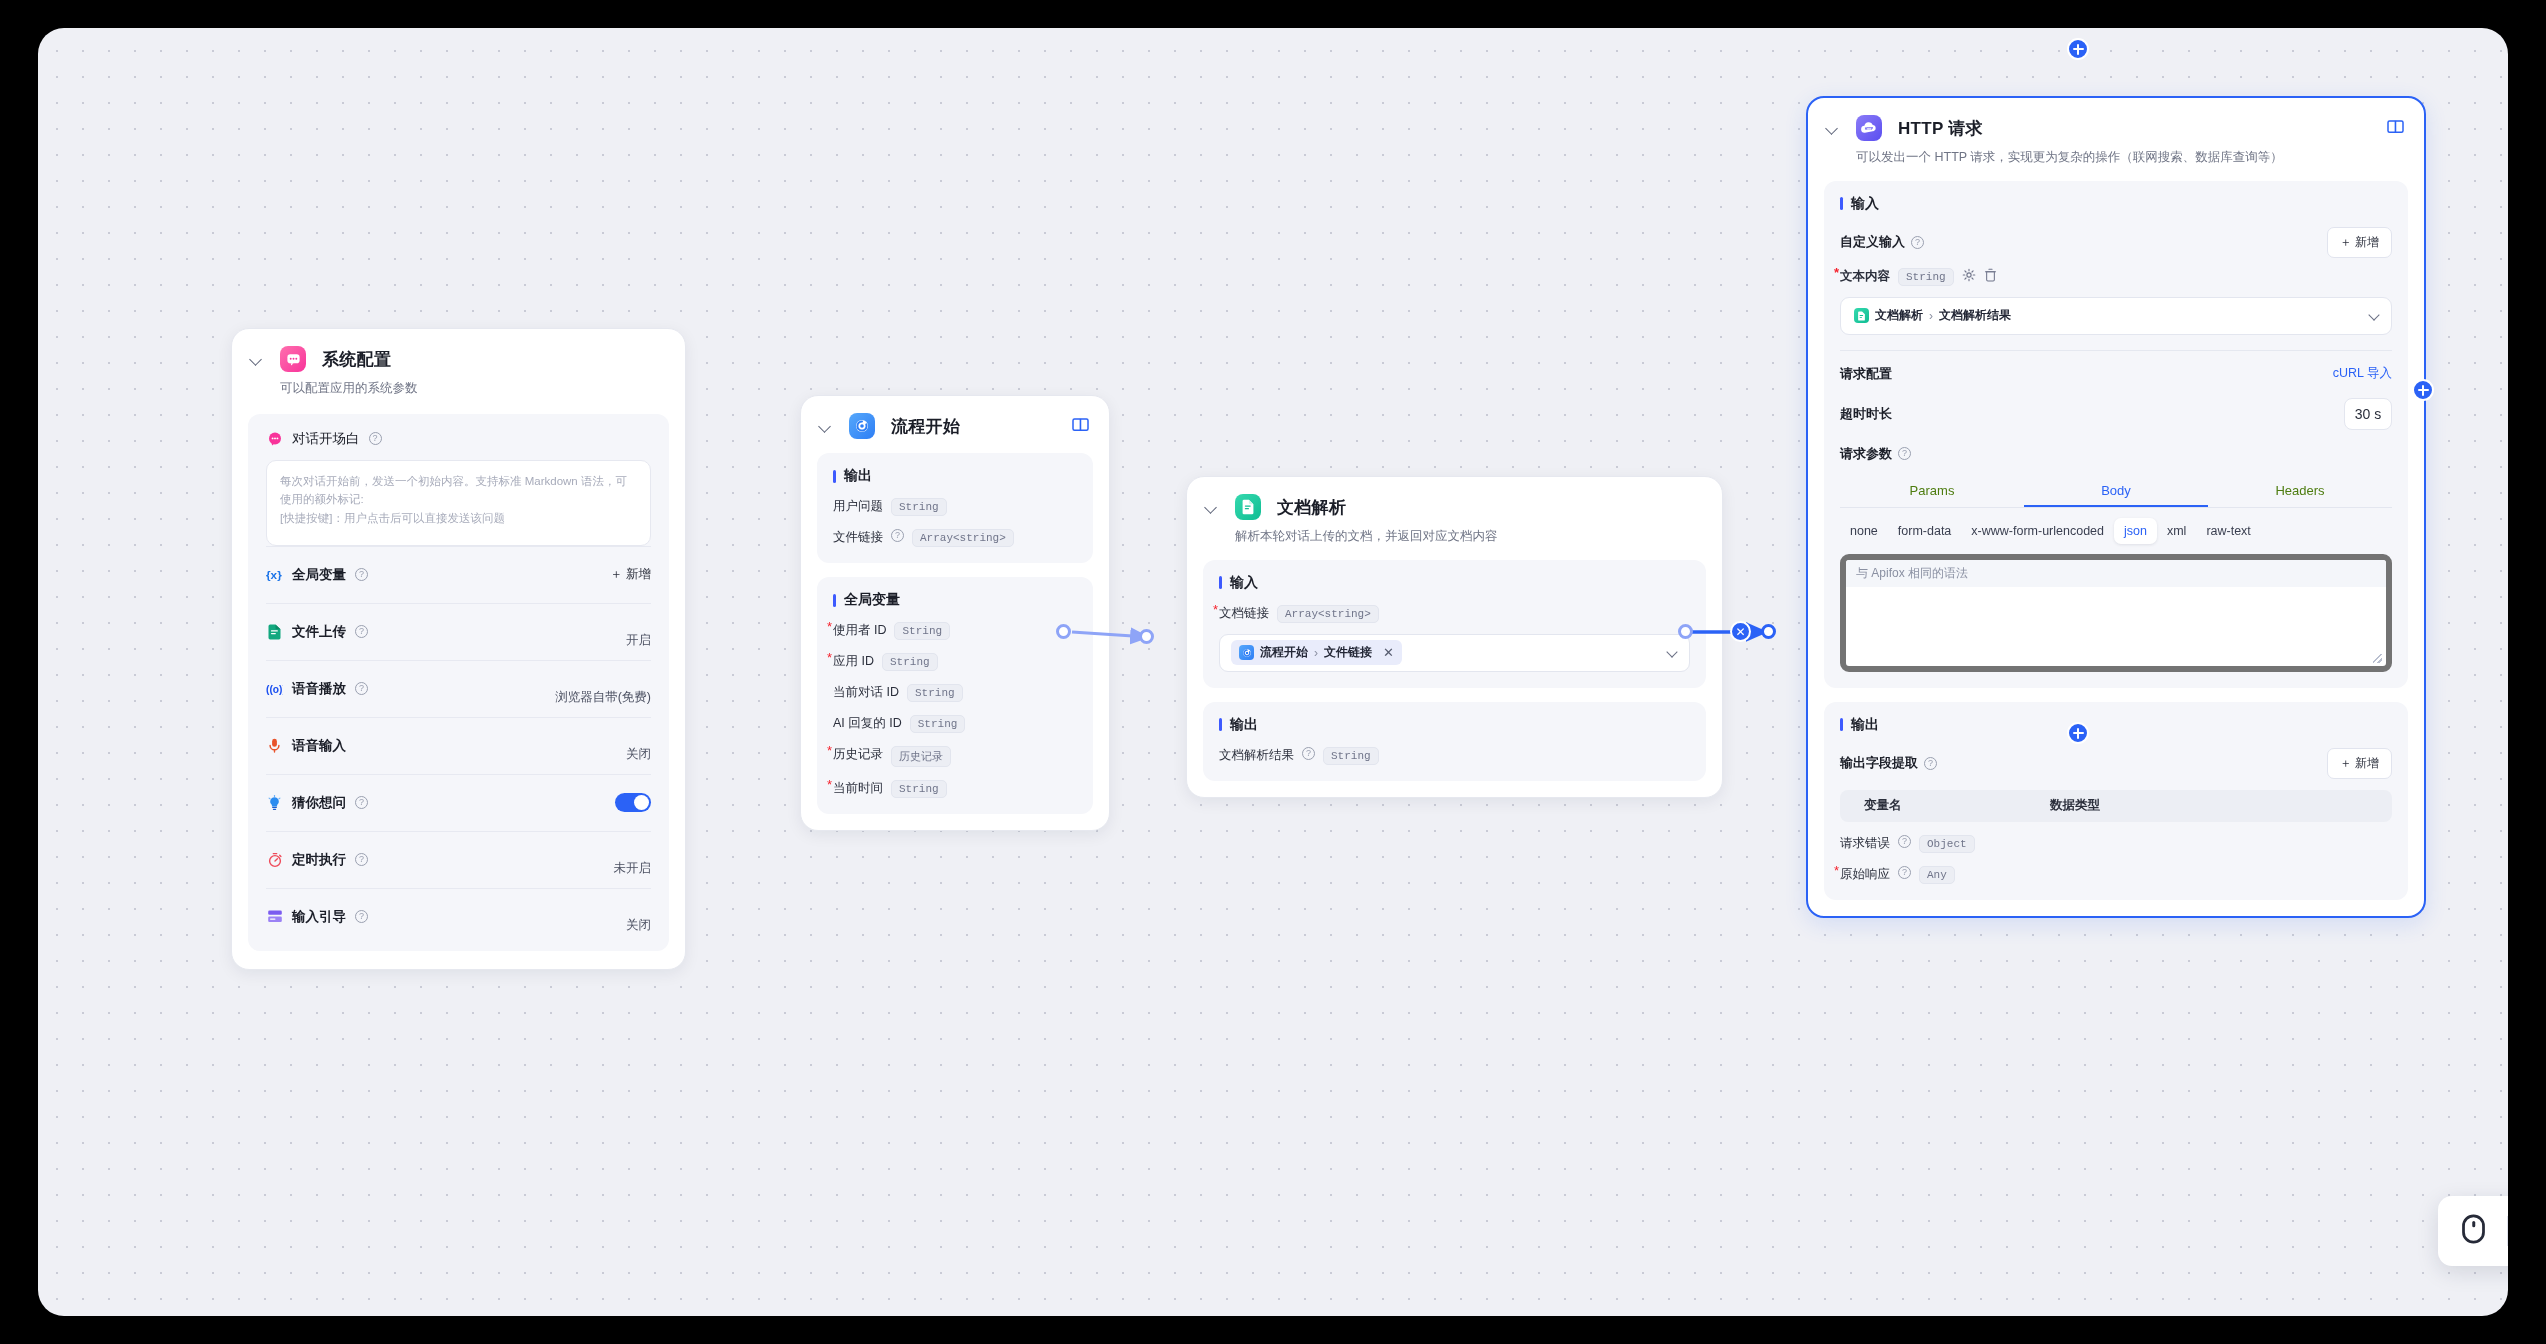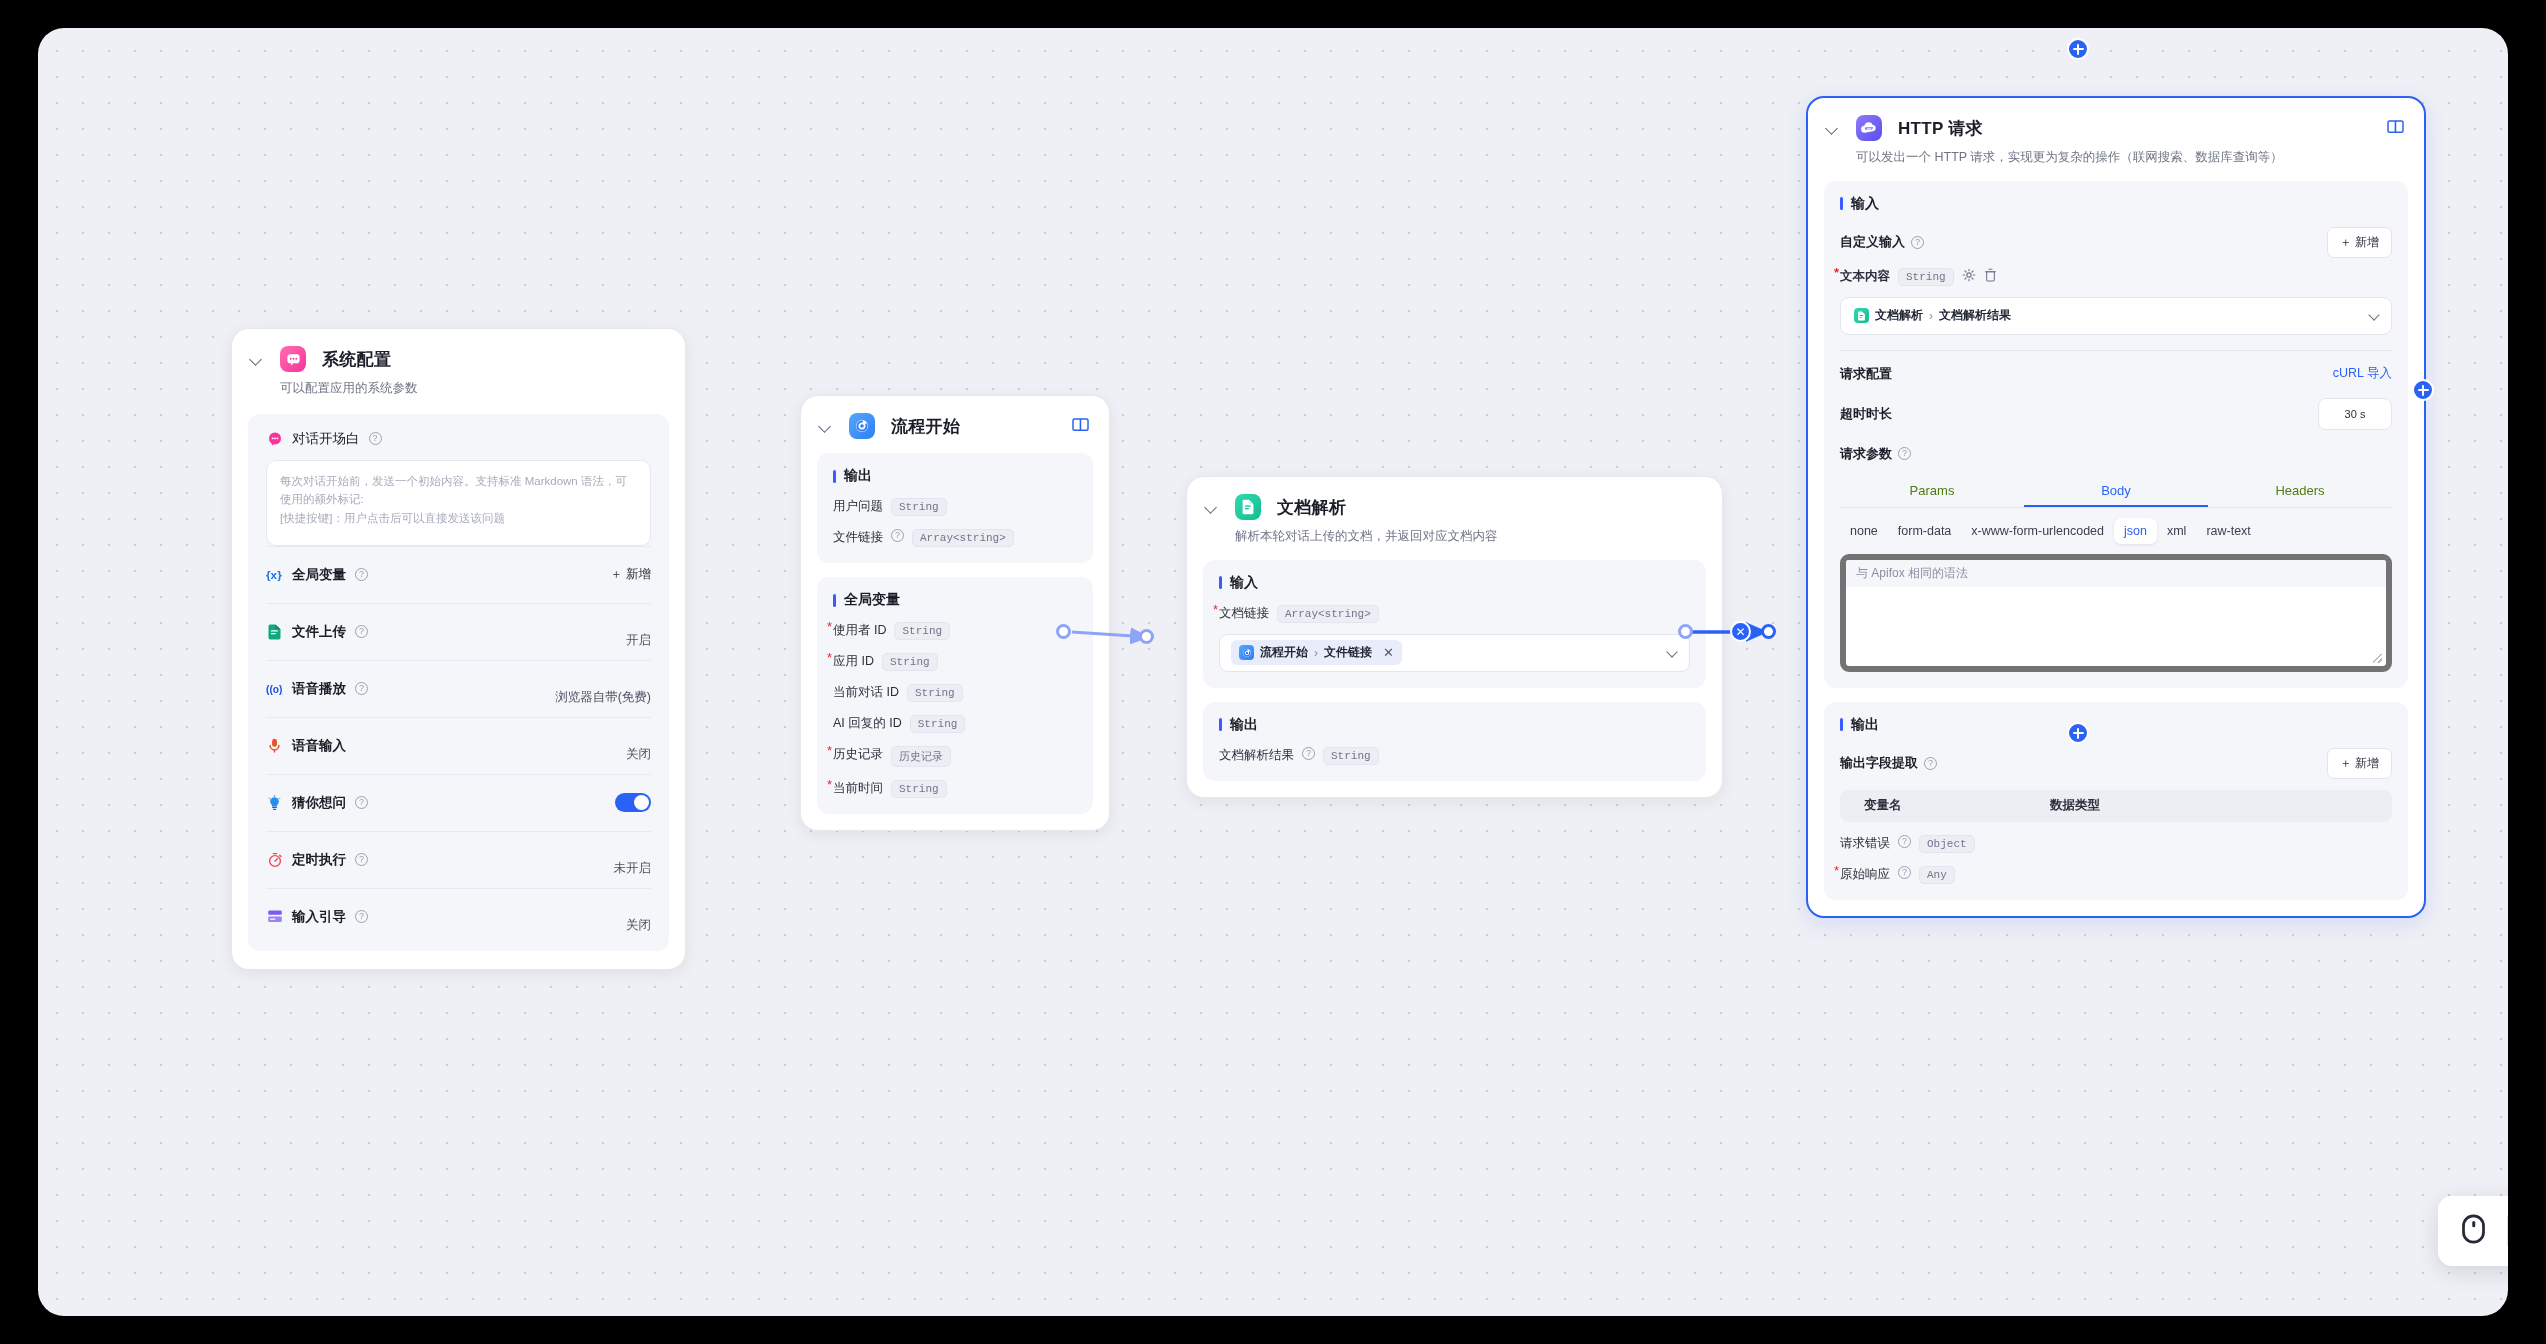--- a/index.html
+++ b/index.html
@@ -140,23 +140,23 @@
   .method-sel {
     width: 66px; height: 34px; background: #fff; border: 1px solid #e3e6ef; border-radius: 8px;
     display: flex; align-items: center; justify-content: center; gap: 6px;
     font-size: 12.5px; color: #2b2f3c; cursor: pointer;
   }
   .url-inp {
     flex: 1; height: 34px; background: #fff; border: 1px solid #e3e6ef; border-radius: 8px;
     display: flex; align-items: center; padding: 0 12px; font-size: 12px; color: #a9aebd;
   }
   .timeout-box {
-    margin-left: auto; width: 74px; height: 32px; background: #fff; border: 1px solid #e3e6ef;
+    margin-left: auto; width: 48px; height: 32px; background: #fff; border: 1px solid #e3e6ef;
     border-radius: 8px; display: flex; align-items: center; justify-content: center;
-    font-size: 11px; color: #2b2f3c;
+    font-size: 14px; color: #2b2f3c;
   }
   .tabs { display: flex; margin-top: 12px; border-bottom: 1px solid #e3e6ef; }
   .tab {
     flex: 1; text-align: center; font-size: 13px; color: #4d7c0f; padding: 8px 0 9px 0; cursor: pointer;
   }
   .tab.active { color: #2b62f6; box-shadow: inset 0 -2px 0 0 #2b62f6; }
   .body-types { display: flex; align-items: center; margin-top: 10px; }
   .bt {
     font-size: 12.5px; color: #3a3f50; padding: 6px 10px; border-radius: 7px; cursor: pointer; white-space: nowrap;
   }

